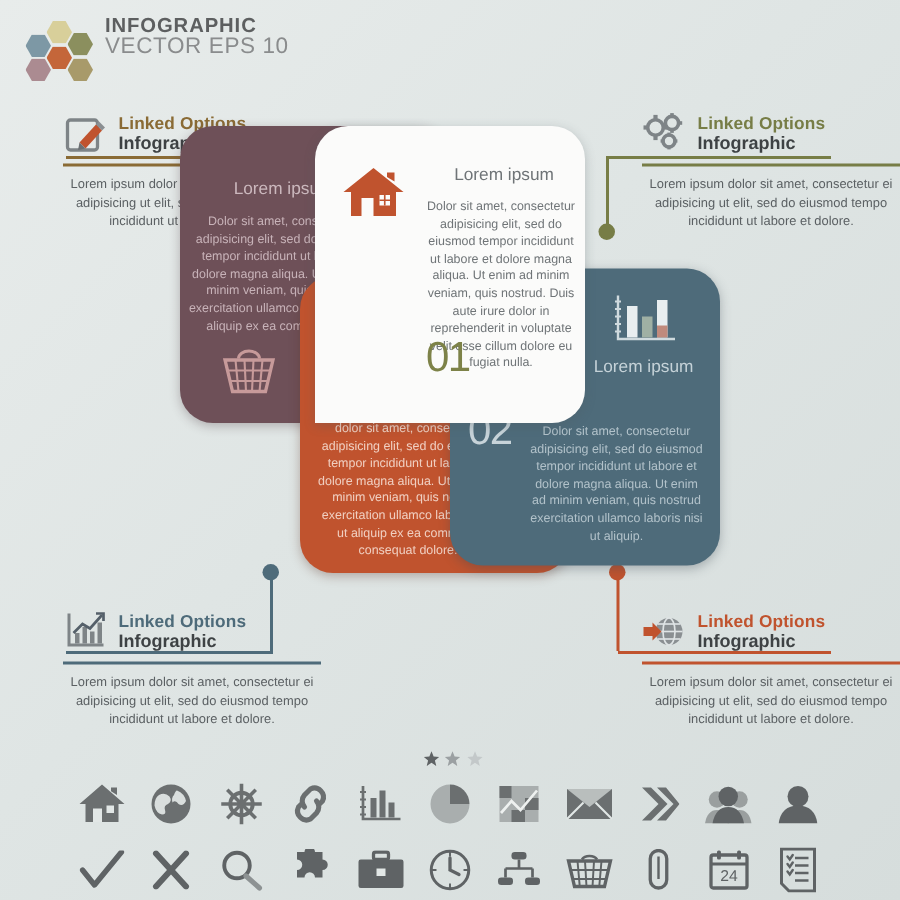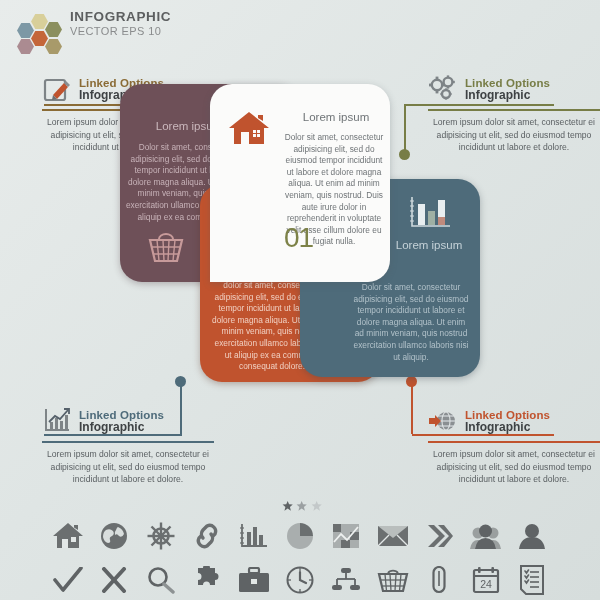--- a/index.html
+++ b/index.html
@@ -15,21 +15,21 @@
   
   #logo { position: absolute; left: 12px; top: 10px; width: 200px; height: 46px; }
   #logo .hexwrap { position: absolute; left: 0; top: 4px; width: 56px; height: 38px; }
   .hex {
     position: absolute; width: 17px; height: 15px;
     clip-path: polygon(25% 0%, 75% 0%, 100% 50%, 75% 100%, 25% 100%, 0% 50%);
   }
   #logo .txt { position: absolute; left: 58px; top: 0; }
   #logo .l1 { font-size: 13.5px; font-weight: bold; letter-spacing: .6px; color: #5d5f60; line-height: 13.5px; }
   #logo .l2 { font-size: 13.5px; font-weight: bold; letter-spacing: .6px; color: #5d5f60; line-height: 14.5px; }
-  #logo .l3 { font-size: 11px; letter-spacing: .4px; color: #8a8c8d; line-height: 14px; }
+  #logo .l3 { font-size: 15px; letter-spacing: .4px; color: #8a8c8d; line-height: 14px; }
 
   
   .callout { position: absolute; width: 172px; }
   .callout .head { display: flex; align-items: center; gap: 7px; height: 34px; }
   .callout .ico { width: 30px; height: 30px; flex: 0 0 30px; }
   .callout .titles { line-height: 1.06; }
   .callout .t1 { font-size: 11.5px; font-weight: bold; letter-spacing: .1px; text-align: right; }
   .callout .t2 { font-size: 12px; font-weight: bold; color: #3e4244; }
   .callout .rule { height: 2px; margin: 3px 0 5px 0; }
   .callout .body { font-size: 8.6px; line-height: 12.6px; color: #5b6063; text-align: center; padding: 0 4px; }
@@ -282,20 +282,21 @@
             <line x1="2" y1="21" x2="6" y2="21"></line>
           <line x1="2" y1="26" x2="6" y2="26"></line>
         </g>
         <rect x="10" y="9" width="7" height="21" fill="#e8eef0"></rect>
         <rect x="20" y="16" width="7" height="14" fill="#9fb0a4"></rect>
         <rect x="30" y="5" width="7" height="25" fill="#e8eef0"></rect>
         <rect x="30" y="22" width="7" height="8" fill="#c08a7c"></rect>
       </svg>
     </span>
     <div class="ttl">Lorem ipsum</div>
+    <div class="num">02</div>
     <div class="para">Dolor sit amet, consectetur adipisicing elit, sed do eiusmod tempor incididunt ut labore et dolore magna aliqua. Ut enim ad minim veniam, quis nostrud exercitation ullamco laboris nisi ut aliquip.</div>
   </div>
 
   <div class="card" id="card01">
     <span class="cico">
       <svg viewBox="0 0 42 38" width="42" height="38">
         <path d="M21 2 L41 18 L36 18 L36 34 L6 34 L6 18 L1 18 Z" fill="#c0532e"></path>
         <path d="M30 5 L35 5 L35 11 L30 8 Z" fill="#c0532e"></path>
         <rect x="13" y="22" width="8" height="12" fill="#fbfbfa"></rect>
         <rect x="25" y="20" width="7" height="7" fill="#fbfbfa"></rect>

